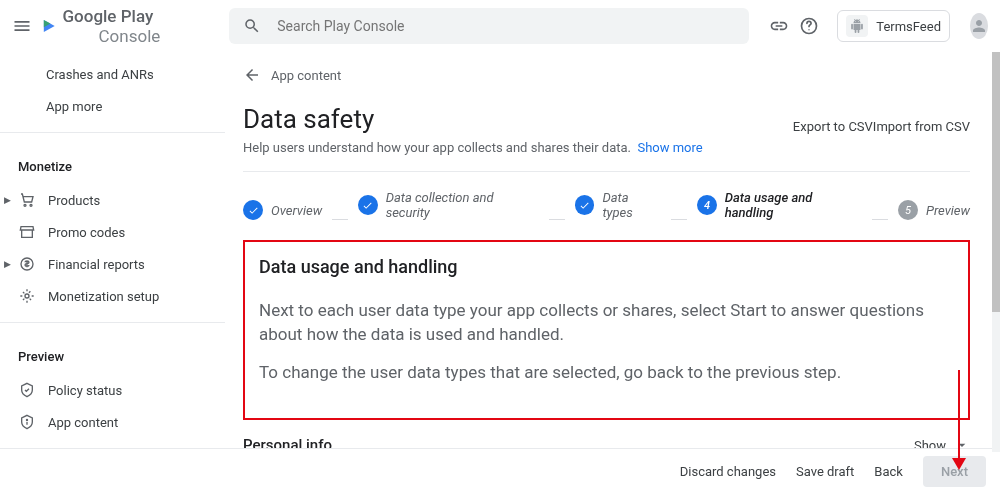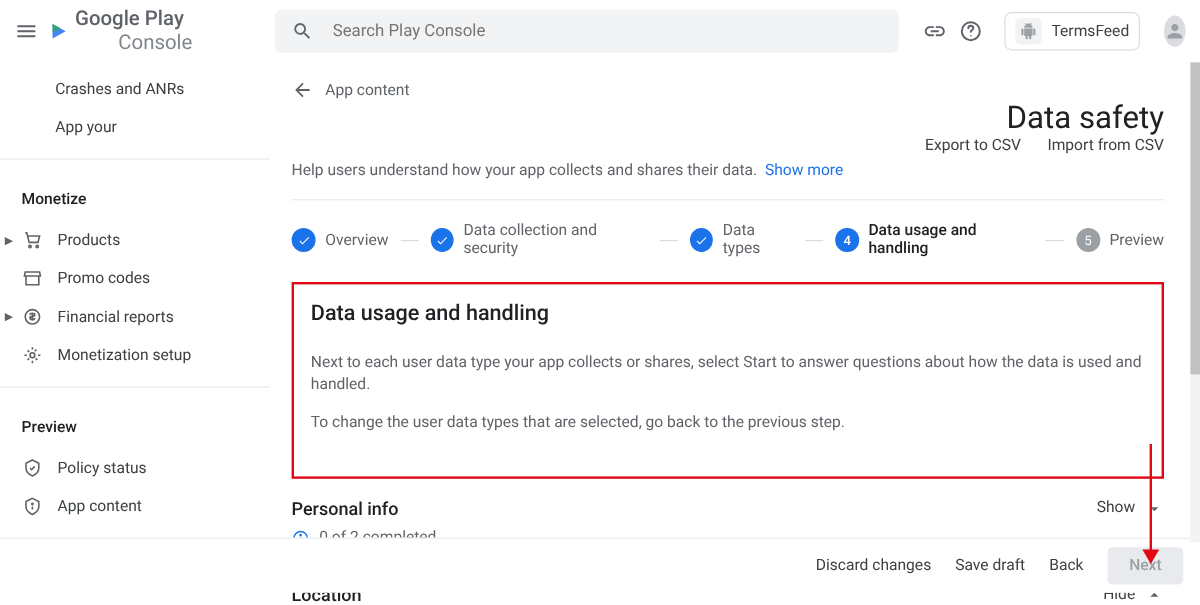--- a/index.html
+++ b/index.html
@@ -25,40 +25,40 @@
   .sidebar { width: 225px; padding-top: 6px; overflow: hidden; }
   .side-item { display: flex; align-items: center; height: 32px; padding-left: 46px; font-size: 13px; color: #3c4043; cursor: pointer; }
   .side-group-label { font-size: 13px; color: #202124; font-weight: 500; padding: 16px 0 10px 18px; }
   .side-item-iconed { padding-left: 18px; gap: 12px; position: relative; }
   .side-item-iconed .caret { position: absolute; left: 4px; font-size: 9px; color: #5f6368; }
   .side-icon { width: 18px; height: 18px; display: flex; align-items: center; justify-content: center; color: #5f6368; }
   .side-divider { height: 1px; background: #e8eaed; margin: 10px 0; }
   
   .main { flex: 1; padding: 14px 30px 0 18px; position: relative; overflow: hidden; }
   .breadcrumb { display: flex; align-items: center; gap: 10px; color: #5f6368; font-size: 13px; cursor: pointer; }
-  .title-row { display: flex; justify-content: space-between; align-items: flex-end; margin-top: 0; flex-direction: column; }
+  .title-row { display: flex; justify-content: space-between; align-items: flex-end; margin-top: 20px; }
   .page-title { font-size: 26px; font-weight: 400; color: #202124; }
-  .title-actions { display: flex; gap: 22px; font-size: 13px; color: #3c4043; }
+  .title-actions { display: flex; font-size: 13px; color: #3c4043; }
   .title-actions span { cursor: pointer; }
   .subtitle { font-size: 13px; color: #5f6368; margin-top: 6px; }
   .subtitle .link { color: #1a73e8; cursor: pointer; }
   .hr { height: 1px; background: #e8eaed; margin: 16px 0 2px 0; }
   
-  .stepper { display: flex; align-items: center; gap: 10px; padding: 16px 0; font-size: 13px; color: #5f6368; }
+  .stepper { display: flex; align-items: flex-end; gap: 10px; padding: 16px 0; font-size: 13px; color: #5f6368; font-style: italic; }
   .step { display: flex; align-items: center; gap: 8px; }
   .step-circle { width: 20px; height: 20px; border-radius: 50%; display: flex; align-items: center; justify-content: center; font-size: 11px; color: #fff; }
   .step-done { background: #1a73e8; }
   .step-active { background: #1a73e8; font-weight: 500; }
   .step-inactive { background: #9aa0a6; }
   .step-active-label { color: #202124; font-weight: 500; }
   .step-sep { width: 16px; height: 1px; background: #dadce0; }
   
   .highlight-box { border: 2px solid #e30613; padding: 14px 14px 18px 14px; margin-top: 4px; }
   .section-h { font-size: 18px; font-weight: 500; color: #202124; margin-bottom: 22px; }
-  .section-p { font-size: 13px; color: #5f6368; line-height: 1.4; margin-bottom: 14px; }
+  .section-p { font-size: 17px; color: #5f6368; line-height: 1.4; margin-bottom: 14px; }
   
   .accordion { margin-top: 16px; border-bottom: 1px solid #e8eaed; padding-bottom: 14px; }
   .acc-head { display: flex; justify-content: space-between; align-items: center; }
   .acc-title { font-size: 15px; font-weight: 500; color: #202124; }
   .acc-toggle { display: flex; align-items: center; gap: 8px; font-size: 13px; color: #3c4043; cursor: pointer; }
   .acc-sub { display: flex; align-items: flex-end; gap: 8px; font-size: 13px; color: #5f6368; margin-top: 8px; }
   
   .footer-bar { position: absolute; bottom: 10px; left: 225px; right: 0; height: 46px; background: #fff; border-top: 1px solid #e8eaed; display: flex; align-items: center; justify-content: flex-end; padding: 0 14px; gap: 20px; font-size: 13px; color: #3c4043; }
   .footer-bar span { cursor: pointer; }
   .btn-next { background: #e8eaed; color: #9aa0a6; padding: 8px 18px; border-radius: 4px; font-weight: 500; cursor: default; }
@@ -117,21 +117,21 @@
   <div class="avatar">
     <svg width="18" height="18" viewBox="0 0 24 24" fill="#9aa0a6">
         <path d="M12 12c2.21 0 4-1.79 4-4s-1.79-4-4-4-4 1.79-4 4 1.79 4 4 4zm0 2c-2.67 0-8 1.34-8 4v2h16v-2c0-2.66-5.33-4-8-4z"></path>
       </svg>
   </div>
 </div>
 
 <div class="body-wrap">
   <div class="sidebar">
     <div class="side-item">Crashes and ANRs</div>
-    <div class="side-item">App your</div>
+    <div class="side-item">App more</div>
     <div class="side-divider"></div>
     <div class="side-group-label">Monetize</div>
     <div class="side-item side-item-iconed">
       <span class="caret">▶</span>
       <span class="side-icon">
           <svg width="16" height="16" viewBox="0 0 24 24" fill="none" stroke="#5f6368" stroke-width="2">
             <circle cx="9" cy="20" r="1.5"></circle>
             <circle cx="18" cy="20" r="1.5"></circle>
             <path d="M3 3h2l3 12h11l2-8H6"></path>
           </svg>

